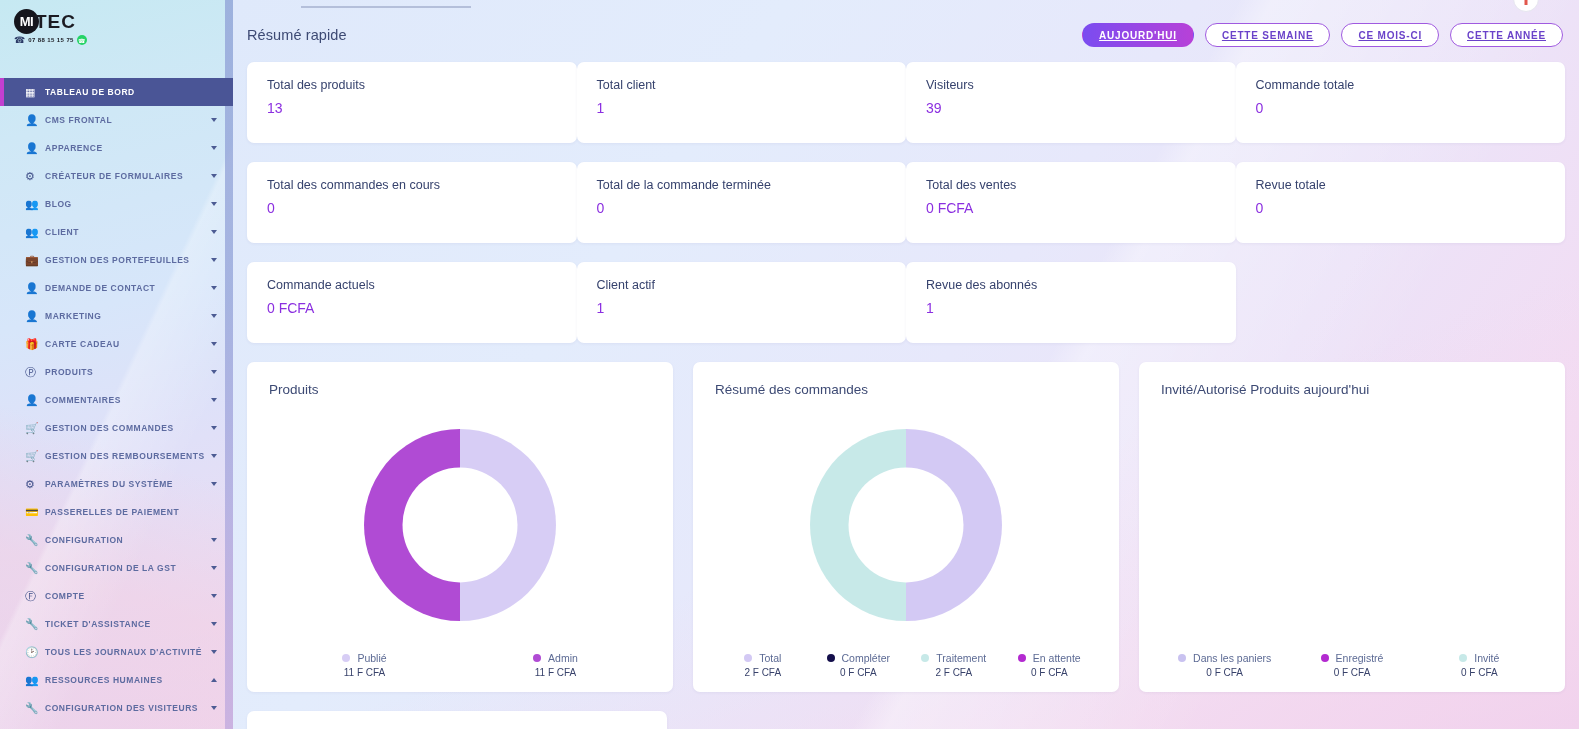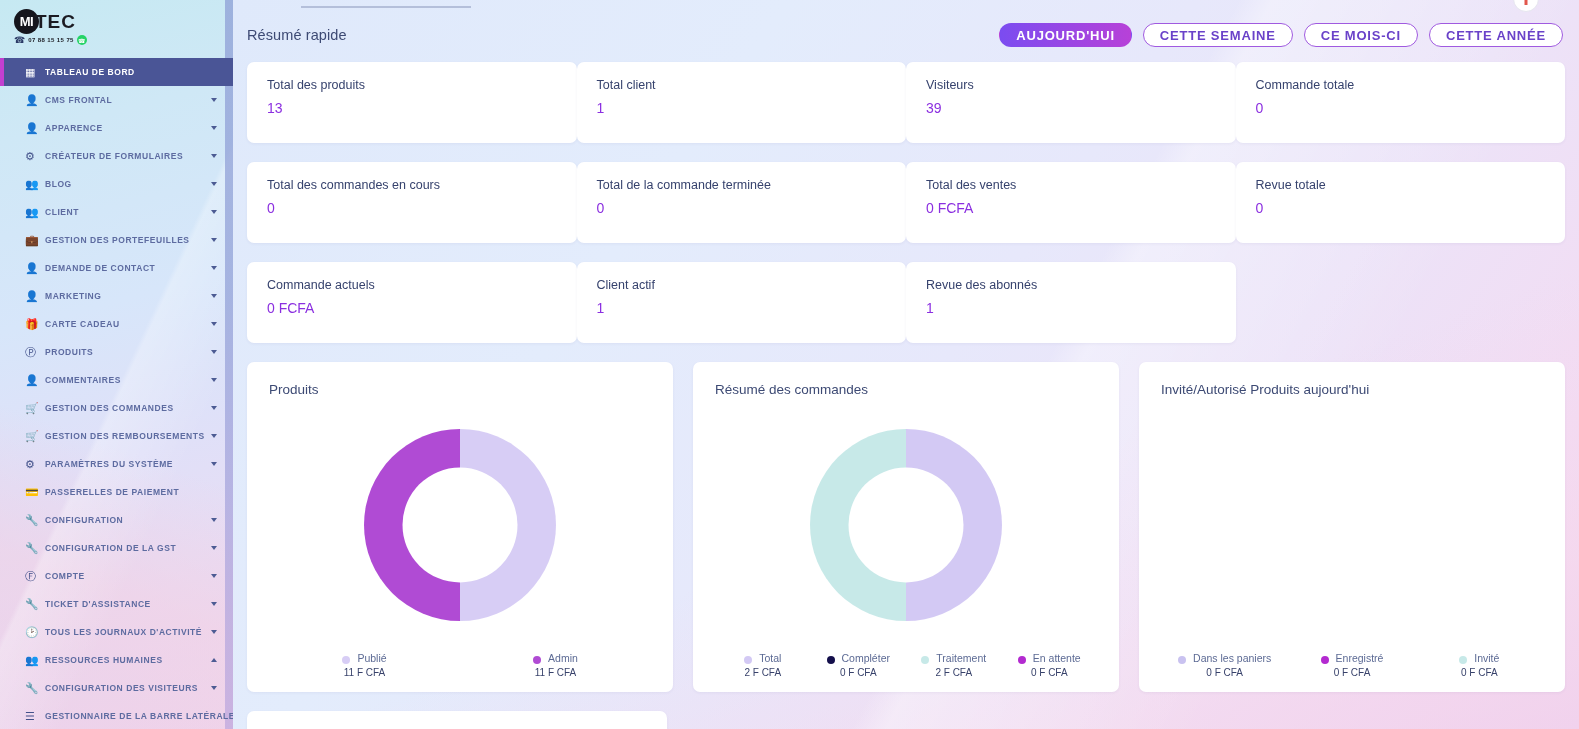--- a/index.html
+++ b/index.html
@@ -36,21 +36,21 @@
   }
   .sidebar-diag{
     position:absolute; inset:0; pointer-events:none;
     background:
       linear-gradient(115deg, rgba(255,255,255,0) 52%, rgba(255,255,255,.28) 53%, rgba(255,255,255,0) 70%),
       linear-gradient(200deg, rgba(243,206,226,0) 60%, rgba(243,206,226,.5) 78%, rgba(233,197,226,.35) 100%);
   }
 
   .logo-wrap{
     position:relative;
-    height:58px;
+    height:78px;
     padding: 9px 0 0 14px;
     z-index:2;
   }
   .logo-mark{
     display:flex; align-items:center; gap:0px;
   }
   .logo-circle{
     width:25px;height:25px;border-radius:50%;
     background:#15151c;
     display:flex;align-items:center;justify-content:center;
@@ -171,28 +171,29 @@
     letter-spacing:.1px;
   }
   .filter-group{ display:flex; align-items:center; gap:11px; }
   .fbtn{
     height:24px;
     padding:0 16px;
     border-radius:14px;
     border:1px solid #a05ae0;
     background:#fff;
     color:#6a42c9;
-    font-size:13px;
+    font-size:10px;
     font-weight:700;
     letter-spacing:.8px;
     text-transform:uppercase;
     display:flex;align-items:center;justify-content:center;
     cursor:pointer;
     white-space:nowrap;
     font-family:"Liberation Sans",sans-serif;
+    text-decoration:underline;
   }
   .fbtn.active{
     background:linear-gradient(90deg,#7b4cf0 0%, #b741d8 100%);
     border-color:transparent;
     color:#fff;
   }
 
   
   .content{
     position:relative;
@@ -262,21 +263,21 @@
   }
   .legend{
     display:flex;
     padding-top:6px;
   }
   .legend-item{
     flex:1 1 0;
     display:flex;flex-direction:column;align-items:center;
   }
   .legend-top{
-    display:flex;align-items:flex-end;gap:7px;
+    display:flex;align-items:center;gap:7px;
   }
   .legend-dot{
     width:8px;height:8px;border-radius:50%;
   }
   .legend-name{
     font-size:10.5px;color:#5c6a94;
   }
   .legend-val{
     font-size:10px;color:#38426b;margin-top:3px;font-weight:500;
   }

